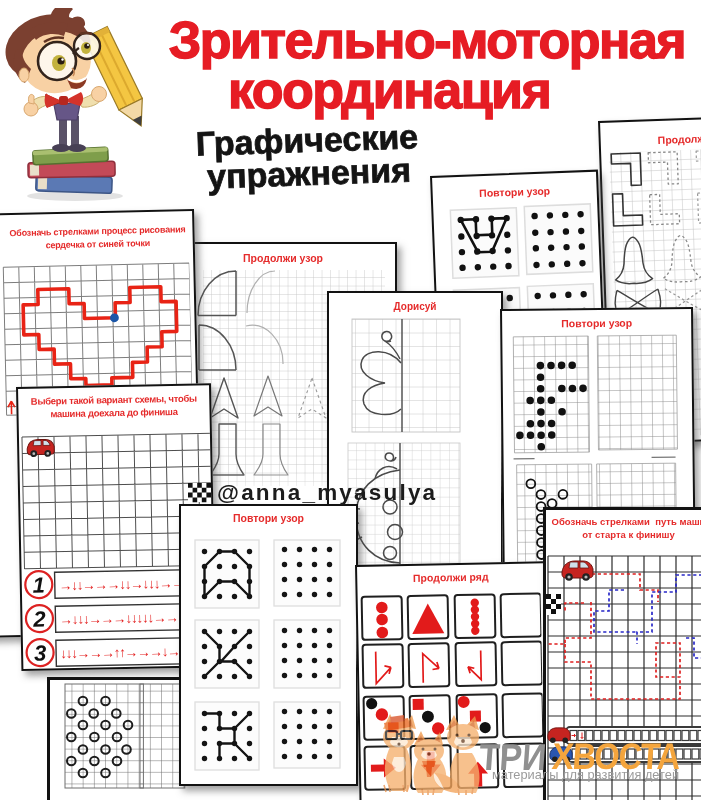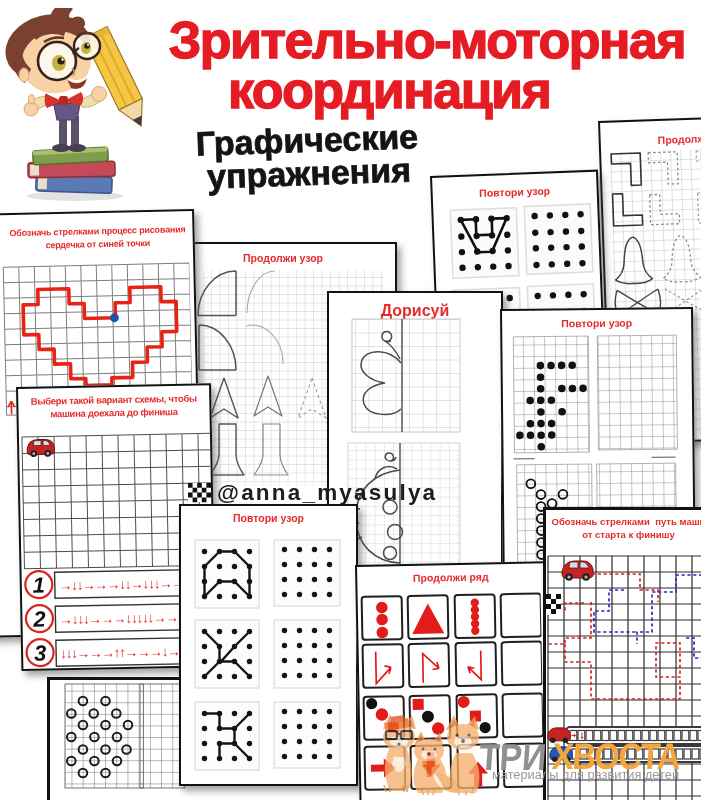--- a/index.html
+++ b/index.html
@@ -273,21 +273,21 @@
     <polygon points="64,75 95,75 95,90 110,90 110,105 141,105 141,90 156,90 156,75 187,75 187,90 202,90 202,120 187,120 187,135 172,135 172,150 157,150 157,165 136,165 136,172 110,172 110,165 95,165 95,150 79,150 79,135 64,135 64,120 49,120 49,90 64,90" fill="none" stroke="#e82315" stroke-width="3.6" stroke-linejoin="round"></polygon>
 
     <circle cx="140" cy="105" r="4.4" fill="#1b56a8"></circle>
 
     <path d="M35,199 V186 M35,186 l-3.5,6 M35,186 l3.5,6" stroke="#e82315" stroke-width="1.6" fill="none"></path>
   </svg>
 </div>
 
 <div class="sheet" id="sh-half" style="left:327px;top:291px;width:172px;height:330px;">
 
-  <div class="rt" style="top:8px;font-size:16px;">Дорисуй</div>
+  <div class="rt" style="top:8px;font-size:10px;">Дорисуй</div>
   <svg style="left:0;top:0;" width="168" height="326" viewBox="0 0 168 326">
     <defs>
       <pattern id="gr13" width="13.5" height="13.5" patternUnits="userSpaceOnUse">
         <path d="M13.5,0V13.5H0" fill="none" stroke="#c3c3c3" stroke-width="0.9"></path>
       </pattern>
       <pattern id="gr9" width="9.3" height="9.3" patternUnits="userSpaceOnUse">
         <path d="M9.3,0V9.3H0" fill="none" stroke="#c9c9c9" stroke-width="0.8"></path>
       </pattern>
     </defs>
 

